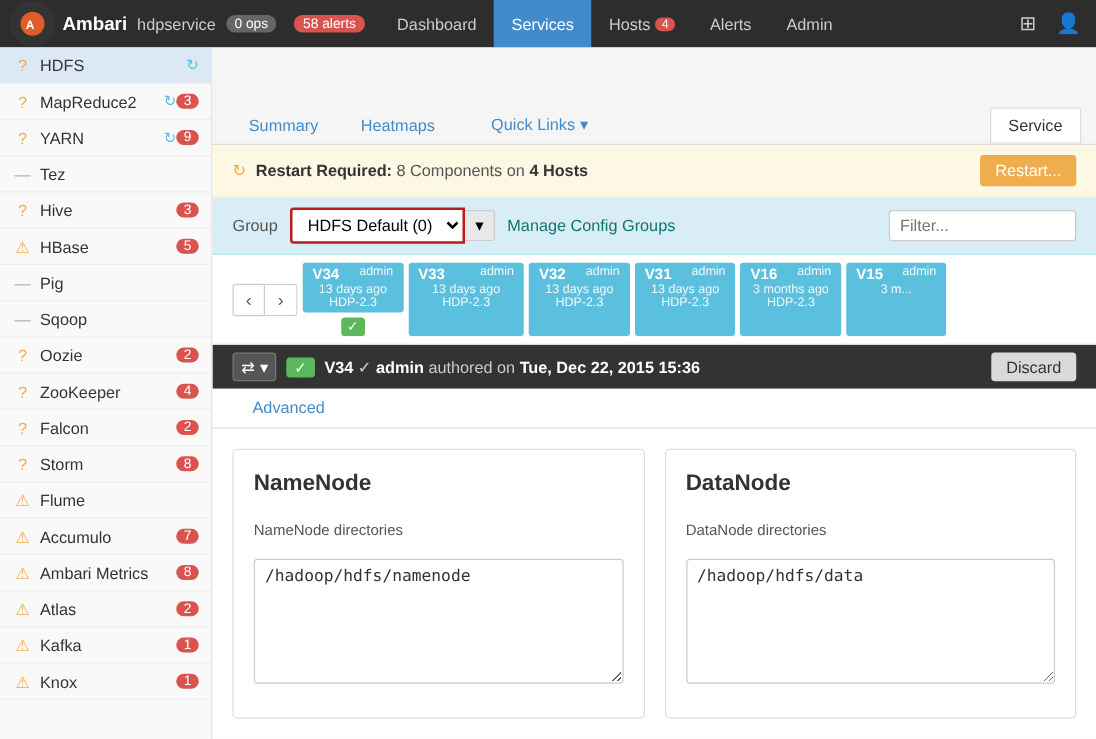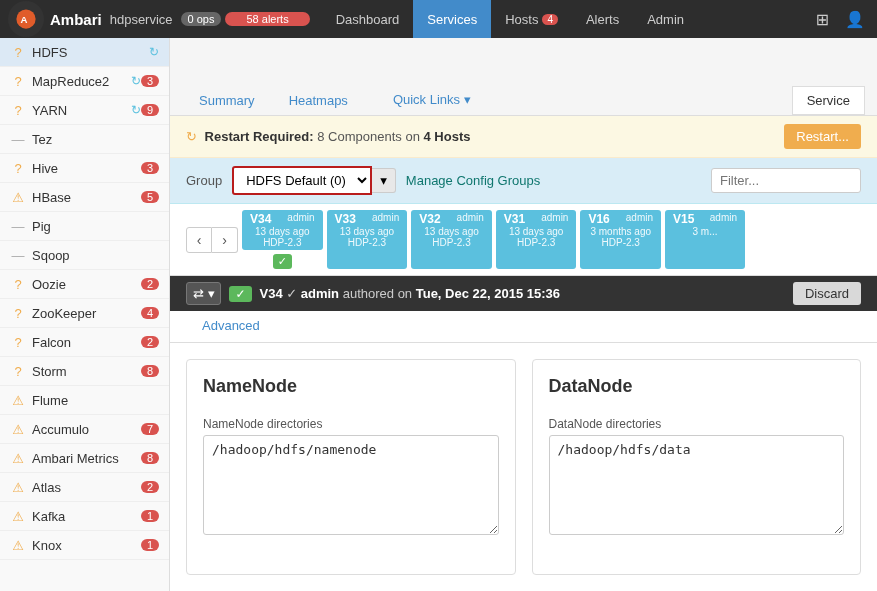--- a/index.html
+++ b/index.html
@@ -32,27 +32,27 @@
       color: #ccc;
       font-size: 13px;
       margin-right: 8px;
     }
     .nav-badge {
       background: #666;
       color: #fff;
       border-radius: 10px;
       padding: 1px 7px;
       font-size: 11px;
-      margin-right: 4px;
+      margin-right: 14px;
     }
     .nav-badge-alert {
       background: #d9534f;
       color: #fff;
       border-radius: 10px;
-      padding: 1px 21px;
+      padding: 1px 7px;
       font-size: 11px;
       margin-right: 12px;
       cursor: pointer;
     }
     .nav-links {
       display: flex;
       align-items: center;
       flex: 1;
       gap: 0;
     }
@@ -394,21 +394,21 @@
     }
     .config-section-title {
       font-size: 18px;
       font-weight: bold;
       color: #333;
       margin-bottom: 20px;
     }
     .config-field-label {
       font-size: 12px;
       color: #555;
-      margin-bottom: 4px;
+      margin-bottom: 16px;
     }
     .config-textarea {
       width: 100%;
       border: 1px solid #ccc;
       border-radius: 3px;
       padding: 6px 8px;
       font-size: 13px;
       height: 100px;
       resize: vertical;
       color: #333;
@@ -593,21 +593,21 @@
             <div style="display:flex;justify-content:space-between;gap:16px;">
               <span class="v-label">V34</span>
               <span class="v-meta">admin</span>
             </div>
             <div class="v-meta">13 days ago</div>
             <div class="v-meta">HDP-2.3</div>
           </div>
           <span class="version-check-badge">✓</span>
         </div>
         <div class="version-tab">
-          <div style="display:flex;justify-content:space-between;gap:16px;">
+          <div style="display:flex;justify-content:space-between;gap:28px;">
             <span class="v-label">V33</span>
             <span class="v-meta">admin</span>
           </div>
           <div class="v-meta">13 days ago</div>
           <div class="v-meta">HDP-2.3</div>
         </div>
         <div class="version-tab">
           <div style="display:flex;justify-content:space-between;gap:16px;">
             <span class="v-label">V32</span>
             <span class="v-meta">admin</span>

